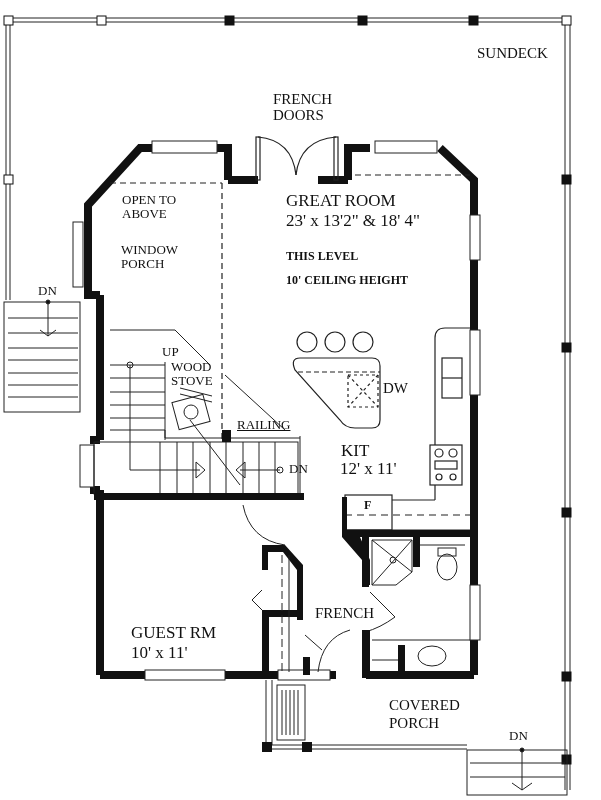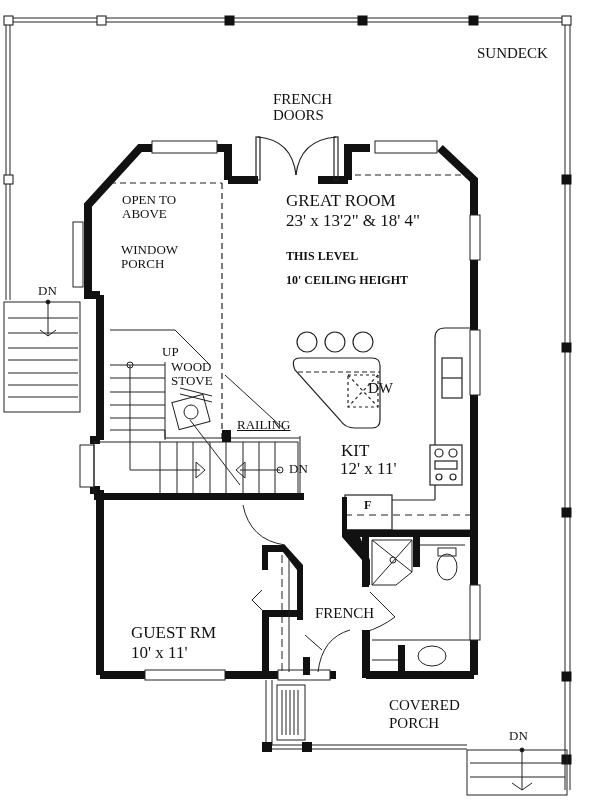--- a/index.html
+++ b/index.html
@@ -263,21 +263,21 @@
 <div class="lbl lbl-sm" style="left:126px; top:345px;margin-left:36px;">UP</div>
 
 <div class="lbl lbl-sm multi" style="left:171px; top:360px;">
   <span>WOOD</span>
   <span>STOVE</span>
 </div>
 
 <div class="lbl lbl-sm" style="left:237px; top:418px;text-decoration:underline;">RAILING</div>
 <div class="lbl lbl-sm" style="left:289px; top:462px;">DN</div>
 
-<div class="lbl lbl-md" style="left:368px; top:381px;">DW</div>
+<div class="lbl lbl-md" style="left:383px; top:381px;">DW</div>
 
 <div class="lbl lbl-lg" style="left:341px; top:442px;">KIT</div>
 <div class="lbl lbl-lg" style="left:340px; top:460px;">12' x 11'</div>
 
 <div class="lbl lbl-xs" style="left:364px; top:499px; font-weight:bold;">F</div>
 
 <div class="lbl lbl-md" style="left:315px; top:606px;">FRENCH</div>
 
 <div class="lbl lbl-lg" style="left:131px; top:624px;">GUEST RM</div>
 <div class="lbl lbl-lg" style="left:131px; top:644px;">10' x 11'</div>

